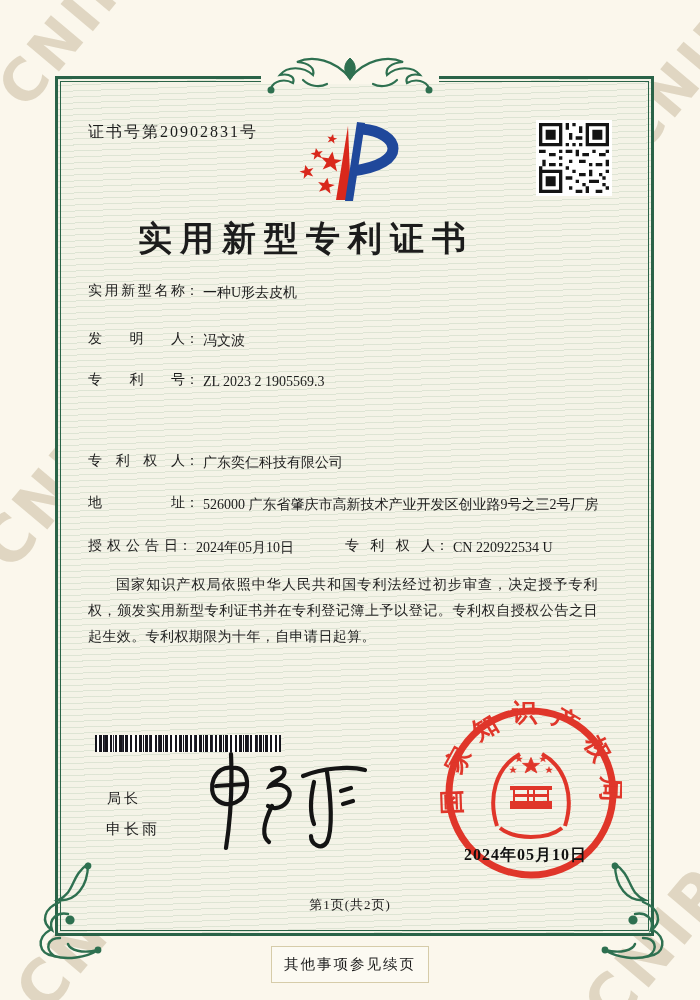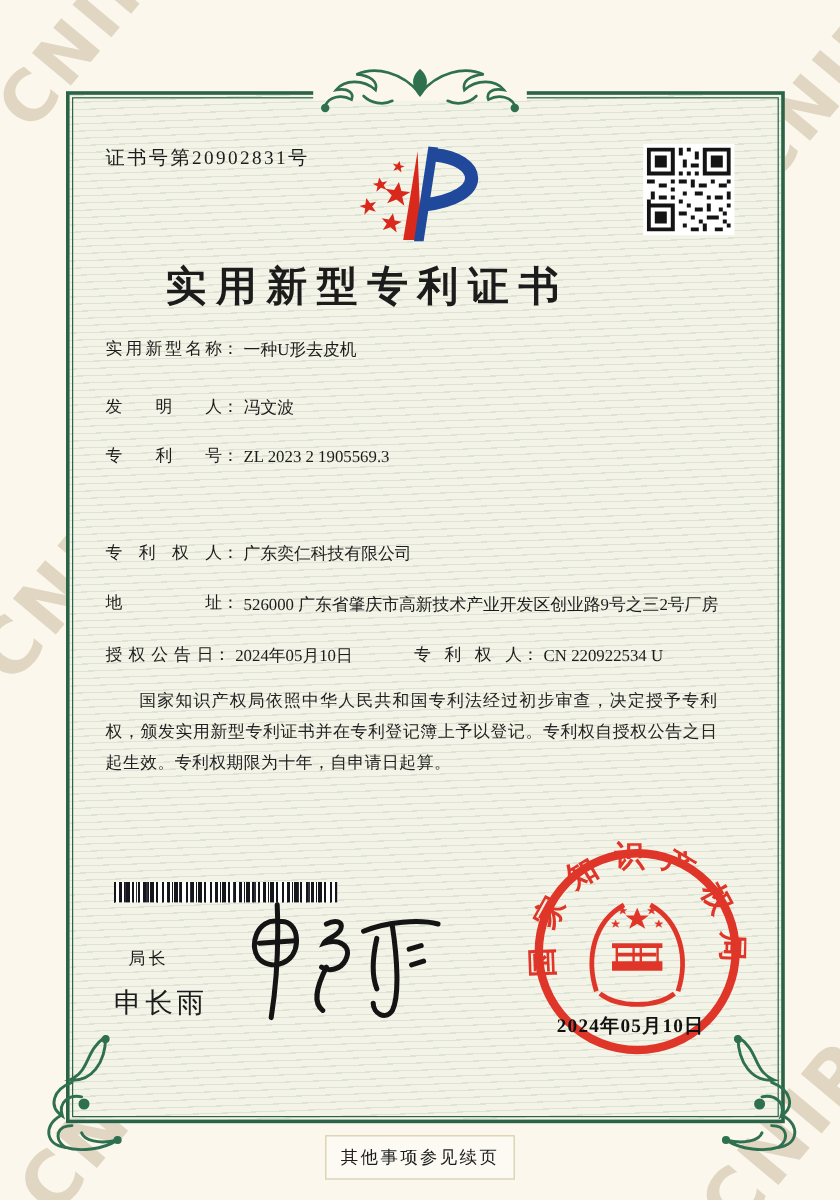--- a/index.html
+++ b/index.html
@@ -33,21 +33,21 @@
   .paras{position:absolute;left:88px;top:572px;width:526px;font-size:14px;line-height:26px;letter-spacing:.4px;color:#222;}
   .paras p{margin:0 16px 6px 0;text-indent:2em;text-align:justify;}
 
   .barcode{position:absolute;left:95px;top:735px;width:186px;height:17px;background-color:#fff;
     background-image:
       repeating-linear-gradient(90deg,#15151c 0 2px,rgba(0,0,0,0) 2px 5px),
       repeating-linear-gradient(90deg,#15151c 0 1px,rgba(0,0,0,0) 1px 4px),
       repeating-linear-gradient(90deg,#30303c 0 1px,rgba(0,0,0,0) 1px 9px);}
 
   .signer-title{position:absolute;left:95px;top:790px;font-size:14px;letter-spacing:3px;margin-left:12px;}
-  .signer-name{position:absolute;left:95px;top:820px;font-size:23px;letter-spacing:3px;}
+  .signer-name{position:absolute;left:106px;top:820px;font-size:15px;letter-spacing:3px;}
   .signature{position:absolute;left:200px;top:748px;}
 
   .seal{position:absolute;left:440px;top:698px;}
   .seal-date{position:absolute;left:464px;top:845px;font-size:16px;font-weight:bold;color:#111;letter-spacing:1px;}
 
   .page-indicator{position:absolute;left:0;top:896px;width:700px;text-align:center;font-size:13px;letter-spacing:1px;}
   .cont-note{position:absolute;left:50%;top:946px;transform:translateX(-50%);border:1px solid #d6cca9;
              background:rgba(255,255,255,.35);padding:8px 12px;font-size:14.5px;letter-spacing:2px;white-space:nowrap;}
 
   .ornament{position:absolute;z-index:4;}
@@ -210,15 +210,16 @@
         <use href="#sstar" transform="translate(79,61) scale(0.34)"></use>
         <use href="#sstar" transform="translate(103,61) scale(0.34)"></use>
         <path d="M70,88 h42 v4 h-42 z" stroke="none"></path>
         <path d="M75,96 h32 v3 h-32 z" stroke="none"></path>
         <path d="M70,103 h42 v8 h-42 z" stroke="none"></path>
         <path d="M74,92 v12 M88,92 v12 M94,92 v12 M108,92 v12" stroke-width="2"></path>
       </g>
     </svg>
     <div class="seal-date">2024年05月10日</div>
 
+    <div class="page-indicator">第1页(共2页)</div>
     <div class="cont-note">其他事项参见续页</div>
   </div>
 </div>
 
 </body></html>

